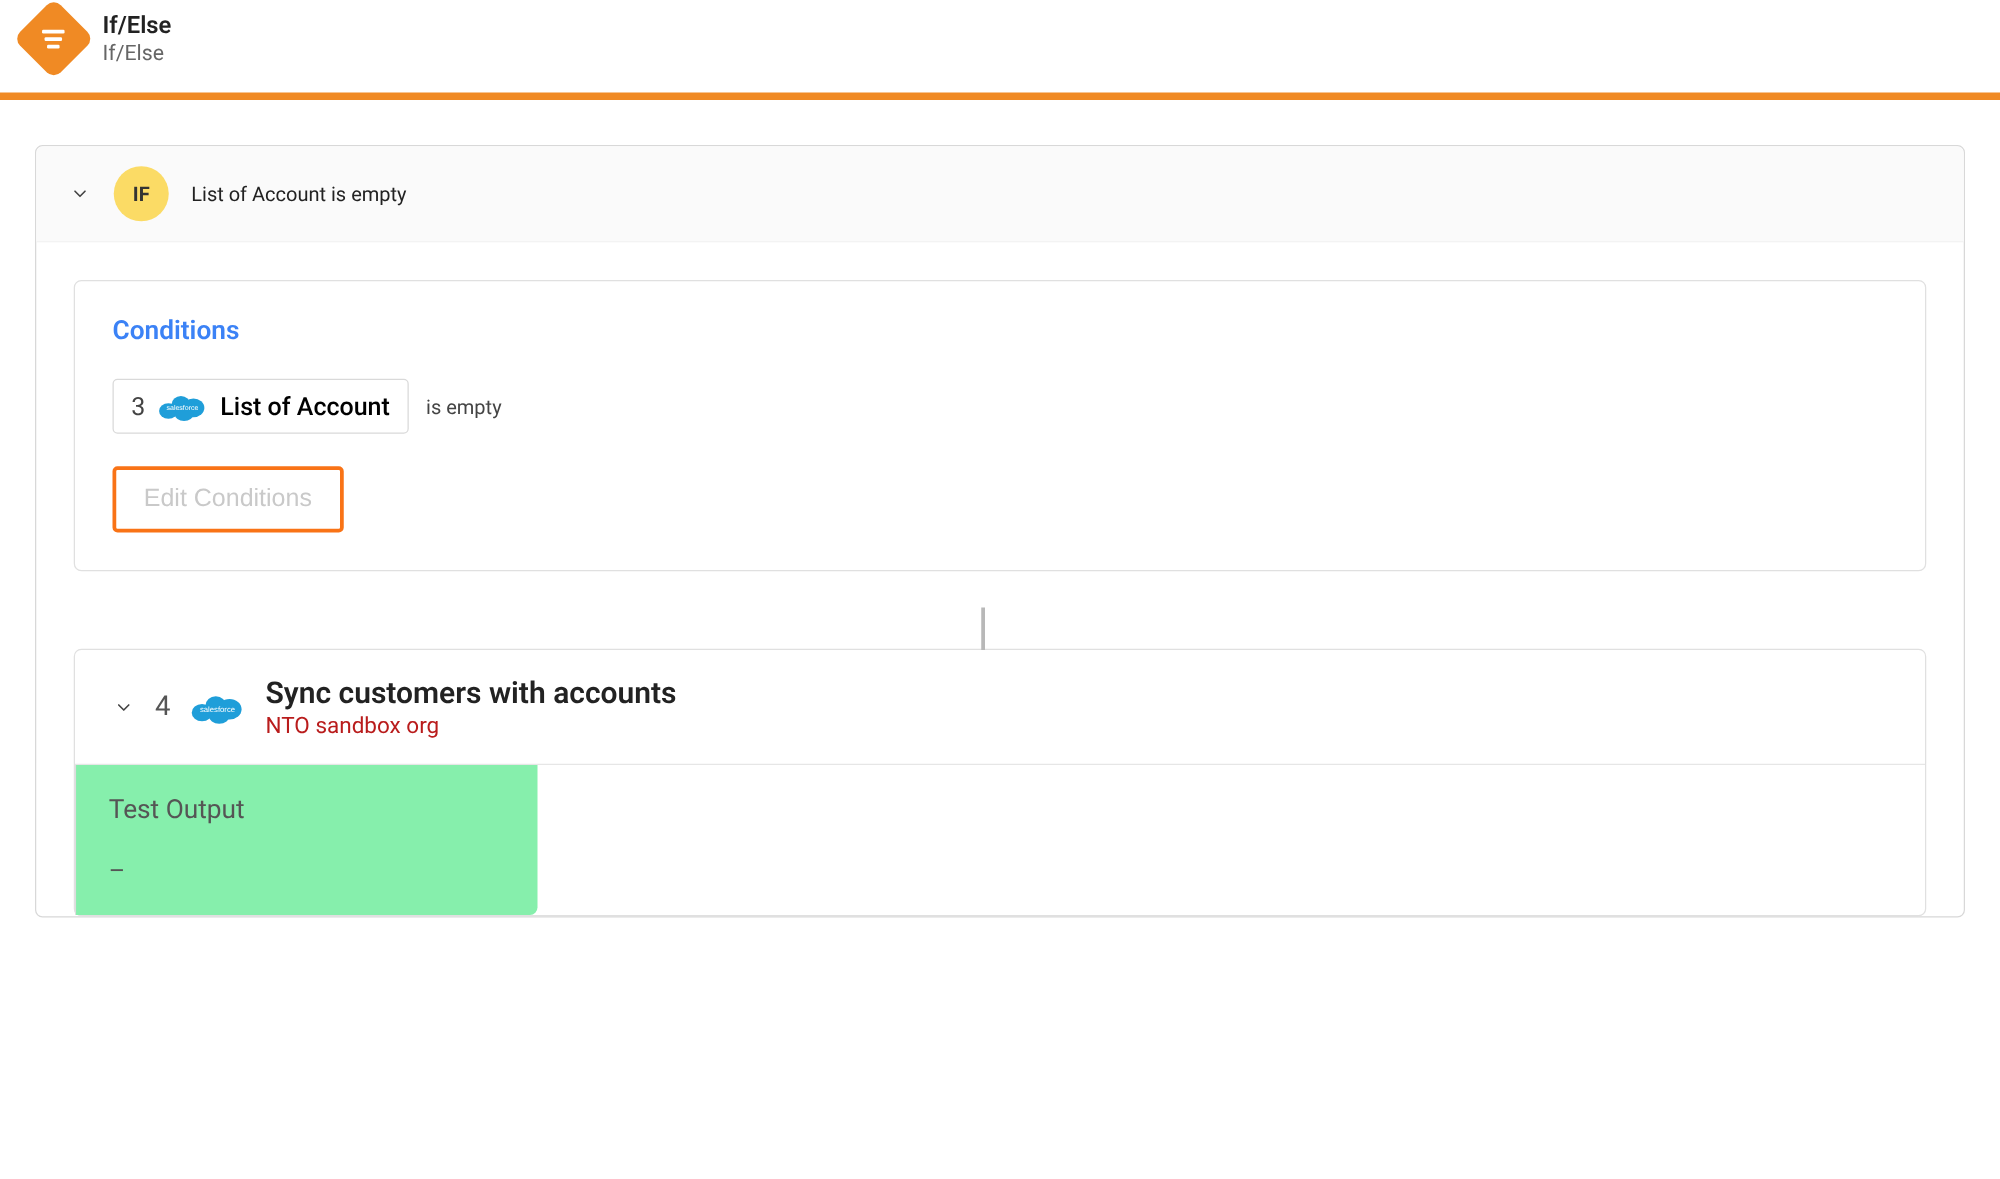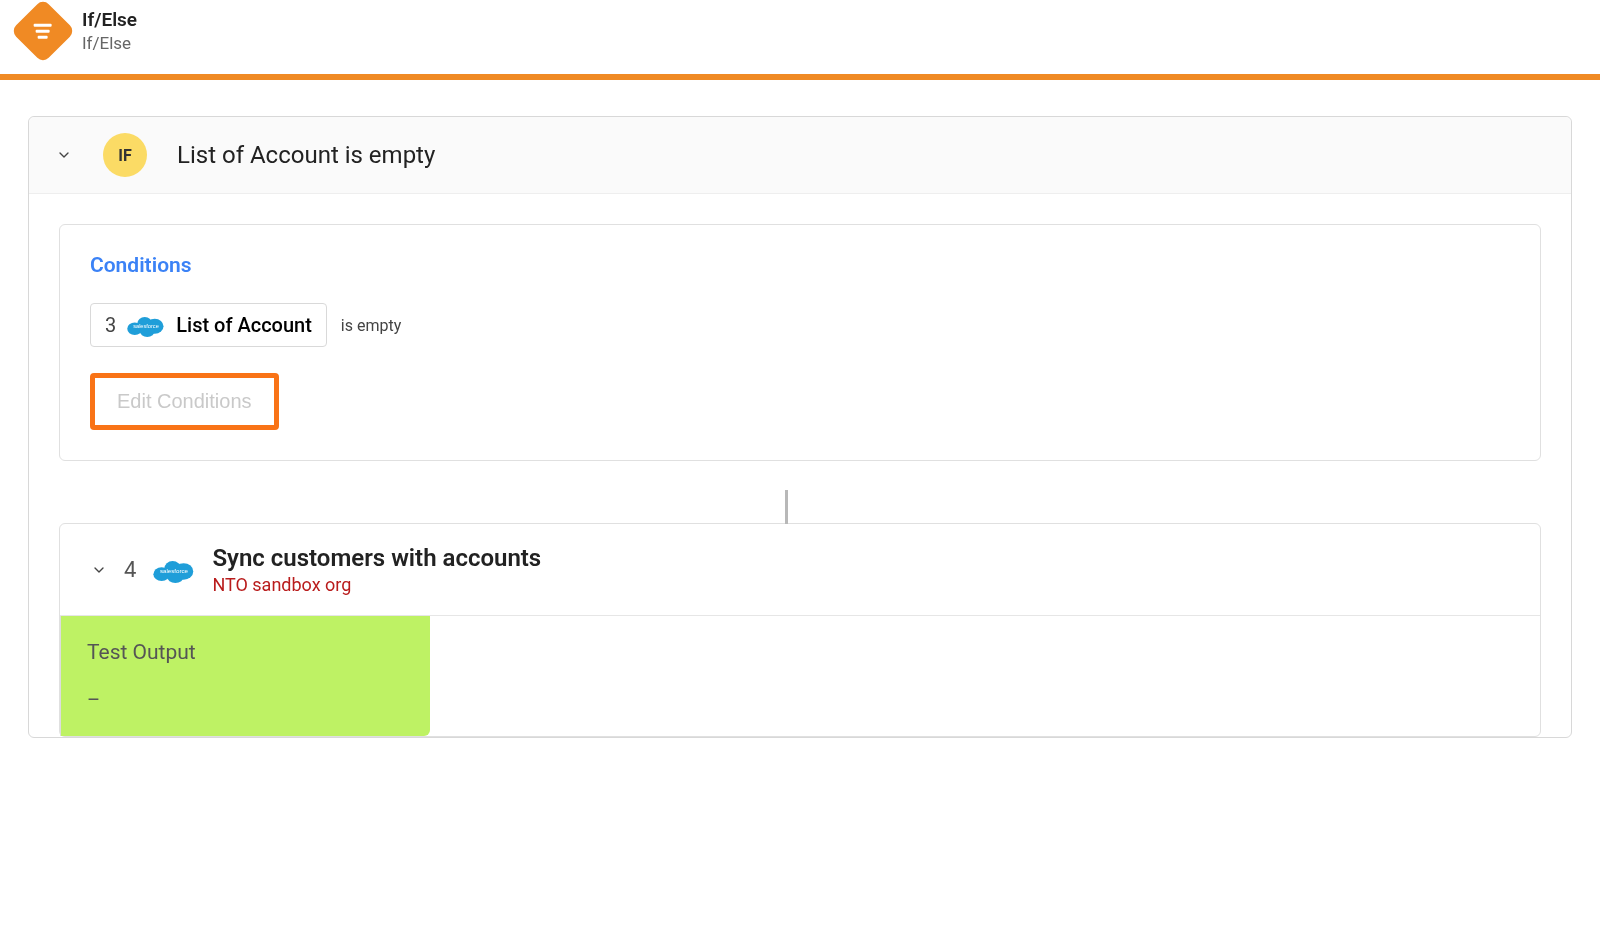--- a/index.html
+++ b/index.html
@@ -59,21 +59,21 @@
   }
   .block {
     border: 1px solid #d8d8d8;
     border-radius: 6px;
     background: #fff;
     overflow: visible;
   }
   .if-header {
     display: flex;
     align-items: center;
-    gap: 30px;
+    gap: 18px;
     padding: 16px 26px;
     background: #fafafa;
     border-top-left-radius: 6px;
     border-top-right-radius: 6px;
     border-bottom: 1px solid #eee;
   }
   .chevron {
     width: 18px;
     height: 18px;
     display: inline-flex;
@@ -89,21 +89,21 @@
     border-radius: 22px;
     background: #fbdb65;
     display: flex;
     align-items: center;
     justify-content: center;
     font-weight: 700;
     font-size: 16px;
     color: #333;
   }
   .if-title {
-    font-size: 24px;
+    font-size: 16px;
     color: #222;
   }
   .inner-card {
     margin: 30px;
     border: 1px solid #e0e0e0;
     border-radius: 6px;
     background: #fff;
     padding: 28px 30px 30px 30px;
   }
   .conditions-heading {
@@ -139,21 +139,21 @@
   .sf-cloud svg { width: 100%; height: 100%; display:block }
   .token-label {
     color: #000000;
     font-weight: 500;
   }
   .condition-op {
     font-size: 16px;
     color: #444;
   }
   .edit-conditions-btn {
-    border: 5px solid #f97316;
+    border: 3px solid #f97316;
     background: #fff;
     color: #c9c9c9;
     font-size: 20px;
     padding: 12px 22px;
     border-radius: 4px;
     cursor: pointer;
   }
   .connector-wrap {
     position: relative;
     height: 32px;
@@ -195,21 +195,21 @@
   }
   .step-body {
     display: flex;
   }
   .step-main {
     flex: 1;
     padding: 26px 32px;
   }
   .step-side {
     width: 370px;
-    background: #bef264;
+    background: #86efac;
     border-left: 1px solid #ddd;
     padding: 24px 26px;
     border-bottom-right-radius: 6px;
   }
   .field-group { margin-bottom: 28px; }
   .field-label {
     font-size: 19px;
     color: #555;
     margin-bottom: 10px;
   }

